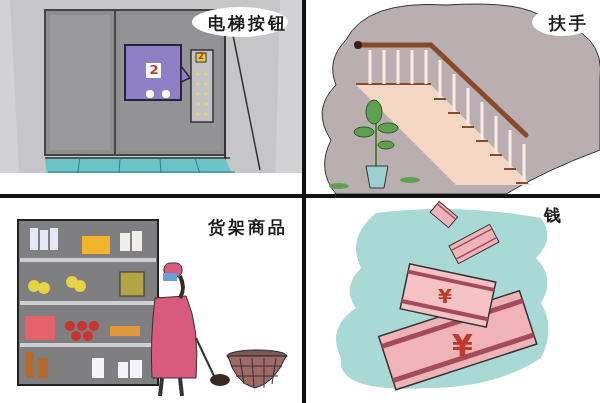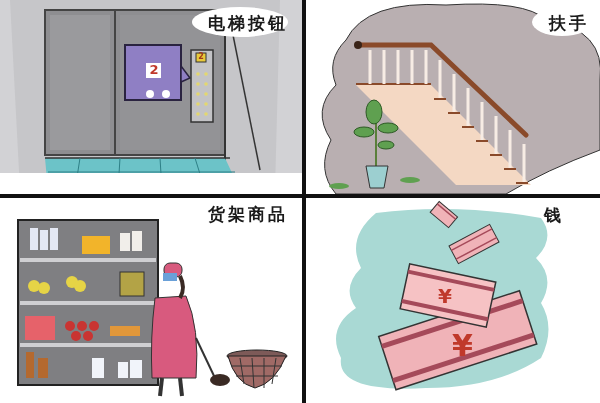--- a/index.html
+++ b/index.html
@@ -148,21 +148,21 @@
     <g stroke="#333" stroke-width="1" fill="none">
       <line x1="240" y1="160" x2="244" y2="186"></line>
         <line x1="252" y1="160" x2="254" y2="190"></line>
       <line x1="264" y1="160" x2="264" y2="190"></line>
         <line x1="276" y1="160" x2="272" y2="186"></line>
       <line x1="232" y1="168" x2="282" y2="168"></line>
         <line x1="236" y1="178" x2="278" y2="178"></line>
     </g>
     <ellipse cx="220" cy="182" rx="10" ry="6" fill="#3a2a24"></ellipse>
   </svg>
-  <div class="label" style="left:208px; top:5px;">货架商品</div>
+  <div class="label" style="left:208px; top:18px;">货架商品</div>
 </div>
 
 <div class="panel p4">
   <svg width="294" height="205" viewBox="0 0 294 205">
     <rect x="0" y="0" width="294" height="205" fill="#ffffff"></rect>
     <path d="M70 15 Q150 5 235 20 Q250 40 230 60 Q250 80 235 105 Q250 130 235 160 Q190 190 120 190 Q30 195 35 160 Q20 130 50 110 Q35 90 55 70 Q40 40 70 15 Z" fill="#a9d9d4"></path>
     <g transform="rotate(40 138 18)">
       <rect x="125" y="10" width="24" height="14" fill="#f0b3b8" stroke="#333"></rect>
       <line x1="125" y1="13" x2="149" y2="13" stroke="#a54a5a" stroke-width="1.5"></line>
     </g>

